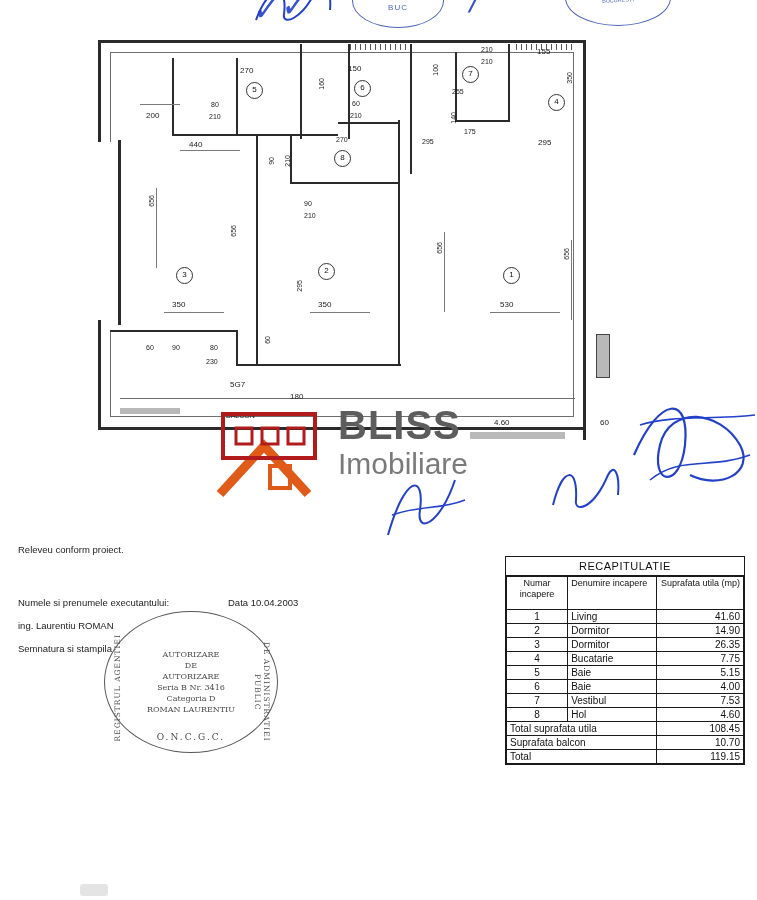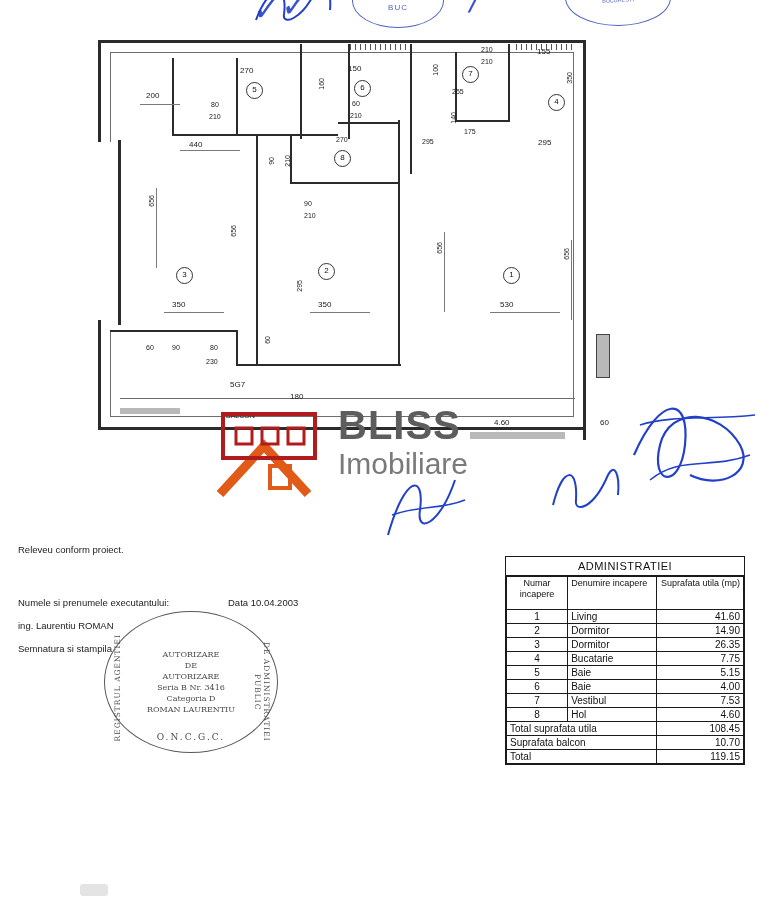--- a/index.html
+++ b/index.html
@@ -163,21 +163,21 @@
 
   <div class="room-num" style="left:246px;top:82px;">5</div>
   <div class="room-num" style="left:354px;top:80px;">6</div>
   <div class="room-num" style="left:462px;top:66px;">7</div>
   <div class="room-num" style="left:548px;top:94px;">4</div>
   <div class="room-num" style="left:334px;top:150px;">8</div>
   <div class="room-num" style="left:176px;top:267px;">3</div>
   <div class="room-num" style="left:318px;top:263px;">2</div>
   <div class="room-num" style="left:503px;top:267px;">1</div>
 
-  <div class="abs lbl" style="left:146px;top:91px;">200</div>
+  <div class="abs lbl" style="left:146px;top:111px;">200</div>
   <div class="abs lbl sm" style="left:211px;top:101px;">80</div>
   <div class="abs lbl sm" style="left:209px;top:113px;">210</div>
   <div class="abs lbl" style="left:240px;top:66px;">270</div>
   <div class="abs lbl" style="left:189px;top:140px;">440</div>
   <div class="abs lbl" style="left:348px;top:64px;">150</div>
   <div class="abs lbl sm vert" style="left:318px;top:78px;">160</div>
   <div class="abs lbl sm" style="left:352px;top:100px;">60</div>
   <div class="abs lbl sm" style="left:350px;top:112px;">210</div>
   <div class="abs lbl sm vert" style="left:432px;top:64px;">100</div>
   <div class="abs lbl sm" style="left:481px;top:46px;">210</div>
@@ -267,21 +267,21 @@
       <div>DE</div>
       <div>AUTORIZARE</div>
       <div>Seria B  Nr. 3416</div>
       <div>Categoria D</div>
       <div>ROMAN LAURENTIU</div>
     </div>
     <div class="arc-b">O.N.C.G.C.</div>
   </div>
 
   <div class="recap">
-    <div class="title">ADMINISTRATIEI</div>
+    <div class="title">RECAPITULATIE</div>
     <table>
       <tbody>
         <tr class="hdr">
           <td class="c-num">Numar incapere</td>
           <td class="c-name">Denumire incapere</td>
           <td class="c-area">Suprafata utila (mp)</td>
         </tr>
 
         <tr>
           <td class="c-num">1</td>

